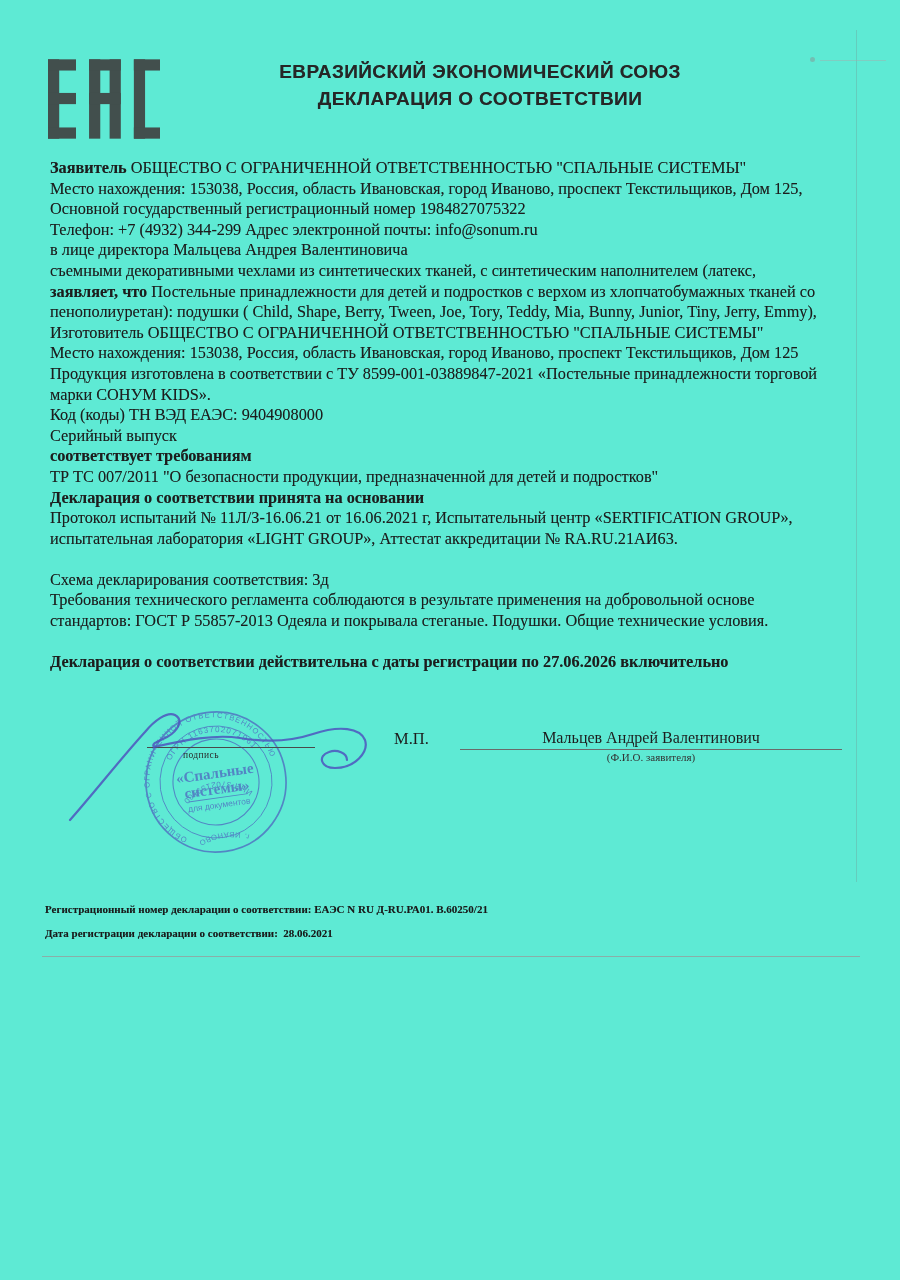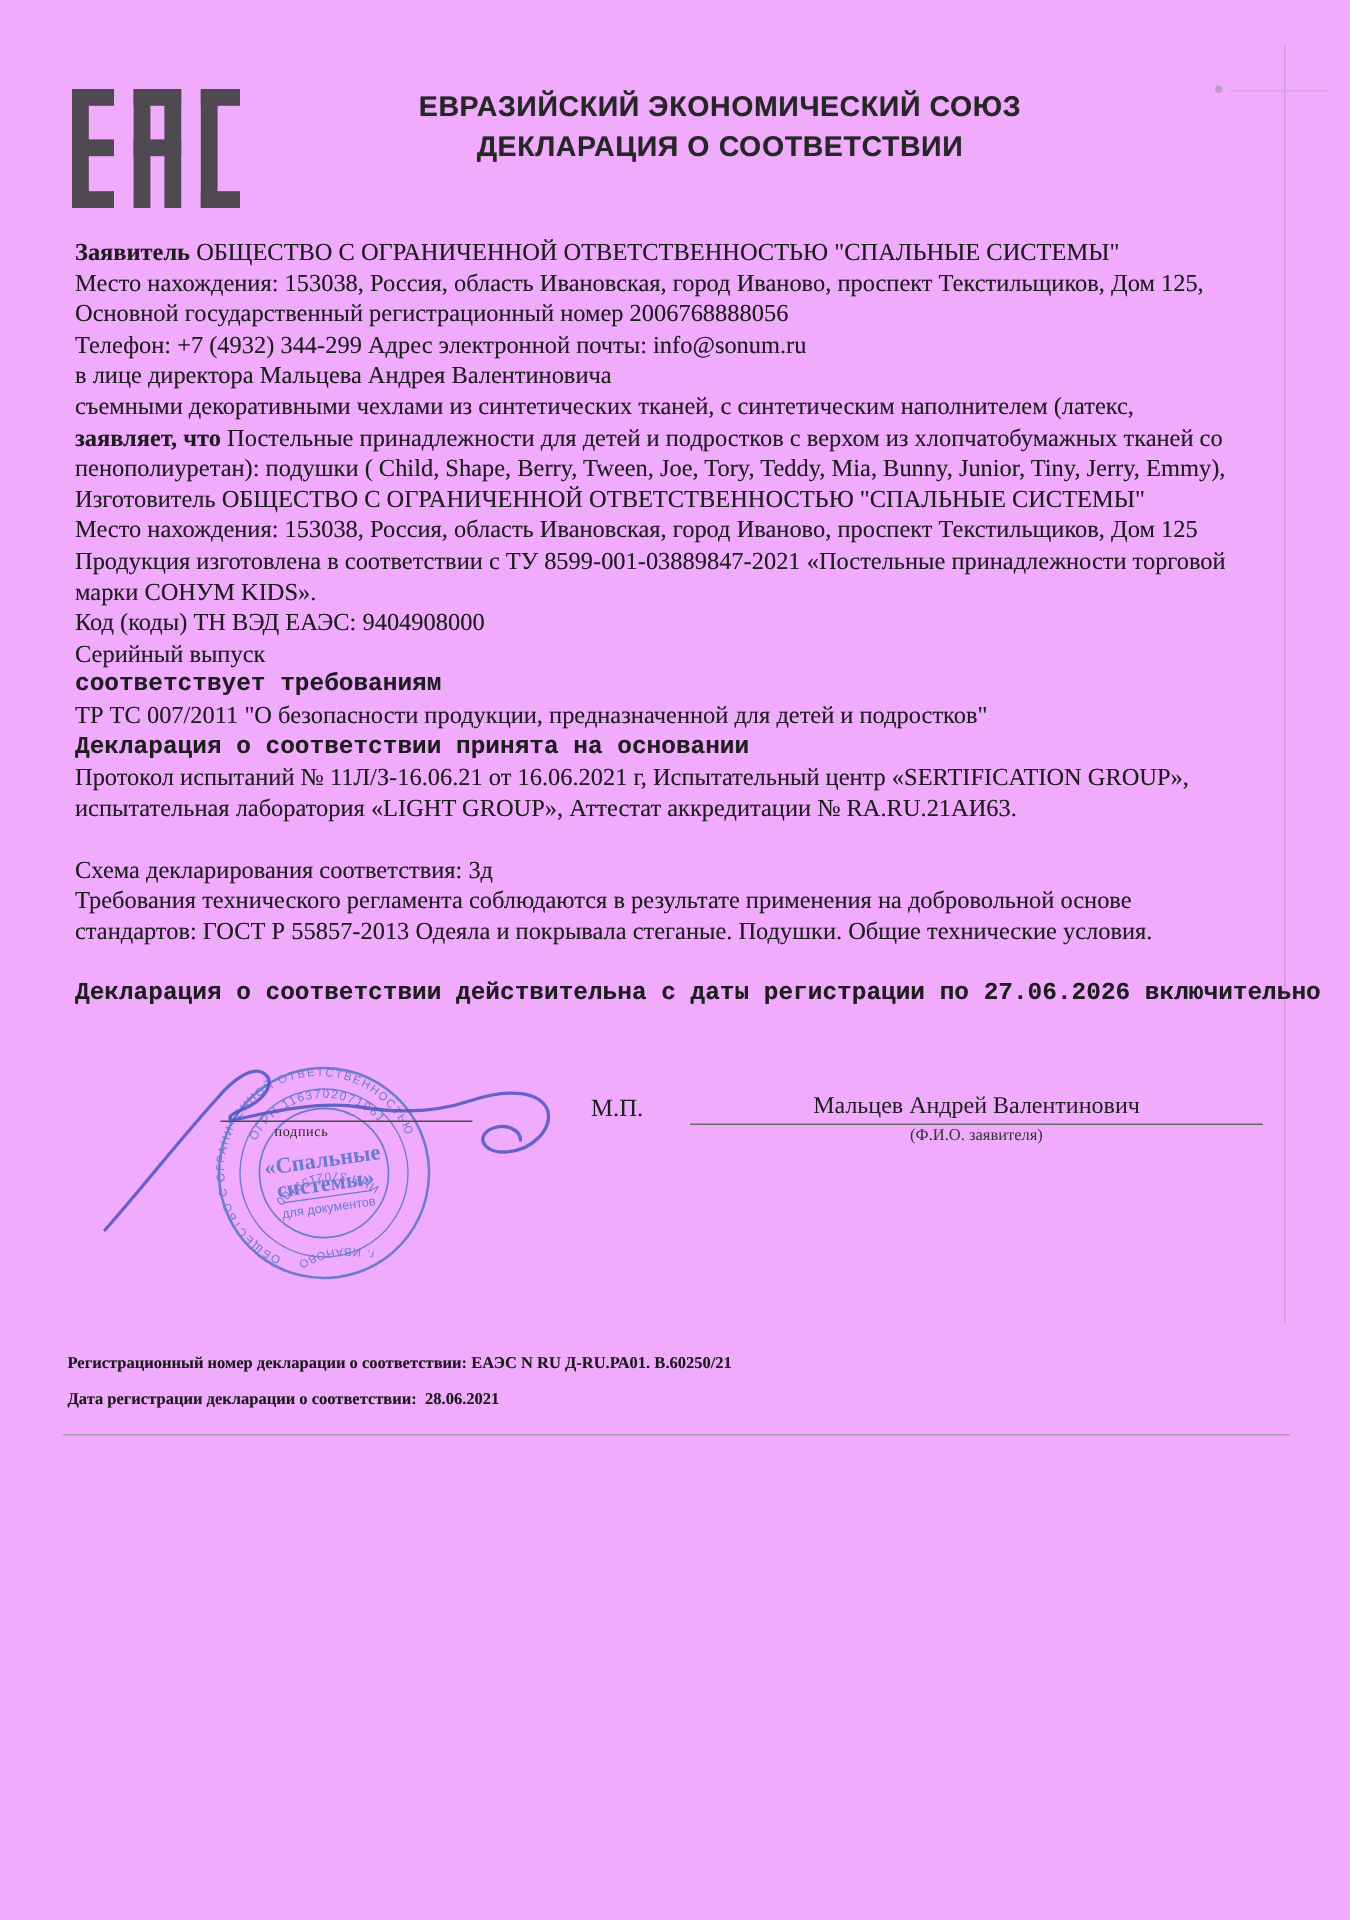--- a/index.html
+++ b/index.html
@@ -1,29 +1,29 @@
 <!DOCTYPE html>
 <html><head>
 <meta charset="utf-8">
 <style>
   html,body{margin:0;padding:0;}
   body{width:900px;height:1280px;background:#ffffff;font-family:"Liberation Serif",serif;}
-  .page{position:relative;width:900px;height:1280px;background:#f0abfc;overflow:hidden;}
+  .page{position:relative;width:900px;height:1280px;background:#5eead4;overflow:hidden;}
 
   
   .eac-logo{position:absolute;left:48px;top:57px;}
   .title-block{position:absolute;left:130px;top:58px;width:700px;text-align:center;
     font-family:"Liberation Sans",sans-serif;font-weight:700;font-size:19px;line-height:27px;
     color:#262626;letter-spacing:.4px;text-shadow:0 0 .5px rgba(0,0,0,.4);}
 
   
   .doc-body{position:absolute;left:50px;top:158px;width:815px;font-size:16.3px;line-height:20.6px;
     color:#1d1d1d;text-shadow:0 0 .4px rgba(0,0,0,.35);}
   .doc-line{white-space:nowrap;height:20.6px;}
-  .doc-line.bold{font-weight:700;font-family:Liberation Mono, monospace;}
+  .doc-line.bold{font-weight:700;}
   .doc-line b{font-weight:700;}
 
   
   .mp-label{position:absolute;left:394px;top:729px;font-size:16.5px;color:#1d1d1d;}
   .sig-line{position:absolute;left:147px;top:747px;width:168px;border-top:1.4px solid #4a4a4a;z-index:4;}
   .sig-caption{position:absolute;left:183px;top:750px;font-size:9.5px;color:#2b2b2b;letter-spacing:.4px;z-index:6;}
   .name-wrap{position:absolute;left:460px;top:729px;width:382px;text-align:center;color:#1d1d1d;}
   .name-text{font-size:16px;}
   .name-line{border-top:1px solid #6a6a6a;margin-top:2px;}
   .name-caption{font-size:11px;margin-top:1px;color:#333;}
@@ -66,21 +66,21 @@
   </svg>
 
   <div class="title-block">
     <div>ЕВРАЗИЙСКИЙ ЭКОНОМИЧЕСКИЙ СОЮЗ</div>
     <div>ДЕКЛАРАЦИЯ О СООТВЕТСТВИИ</div>
   </div>
 
   <div class="doc-body">
       <div class="doc-line"><b>Заявитель</b> ОБЩЕСТВО С ОГРАНИЧЕННОЙ ОТВЕТСТВЕННОСТЬЮ "СПАЛЬНЫЕ СИСТЕМЫ"</div>
       <div class="doc-line">Место нахождения: 153038, Россия, область Ивановская, город Иваново, проспект Текстильщиков, Дом 125,</div>
-      <div class="doc-line">Основной государственный регистрационный номер 2006768888056</div>
+      <div class="doc-line">Основной государственный регистрационный номер 1984827075322</div>
       <div class="doc-line">Телефон: +7 (4932) 344-299 Адрес электронной почты: info@sonum.ru</div>
       <div class="doc-line">в лице директора Мальцева Андрея Валентиновича</div>
       <div class="doc-line">съемными декоративными чехлами из синтетических тканей, с синтетическим наполнителем (латекс,</div>
       <div class="doc-line"><b>заявляет, что</b> Постельные принадлежности для детей и подростков с верхом из хлопчатобумажных тканей со</div>
       <div class="doc-line">пенополиуретан): подушки ( Child, Shape, Berry, Tween, Joe, Tory, Teddy, Mia, Bunny, Junior, Tiny, Jerry, Emmy),</div>
       <div class="doc-line">Изготовитель ОБЩЕСТВО С ОГРАНИЧЕННОЙ ОТВЕТСТВЕННОСТЬЮ "СПАЛЬНЫЕ СИСТЕМЫ"</div>
       <div class="doc-line">Место нахождения: 153038, Россия, область Ивановская, город Иваново, проспект Текстильщиков, Дом 125</div>
       <div class="doc-line">Продукция изготовлена в соответствии с ТУ 8599-001-03889847-2021 «Постельные принадлежности торговой</div>
       <div class="doc-line">марки СОНУМ KIDS».</div>
       <div class="doc-line">Код (коды) ТН ВЭД ЕАЭС: 9404908000</div>

